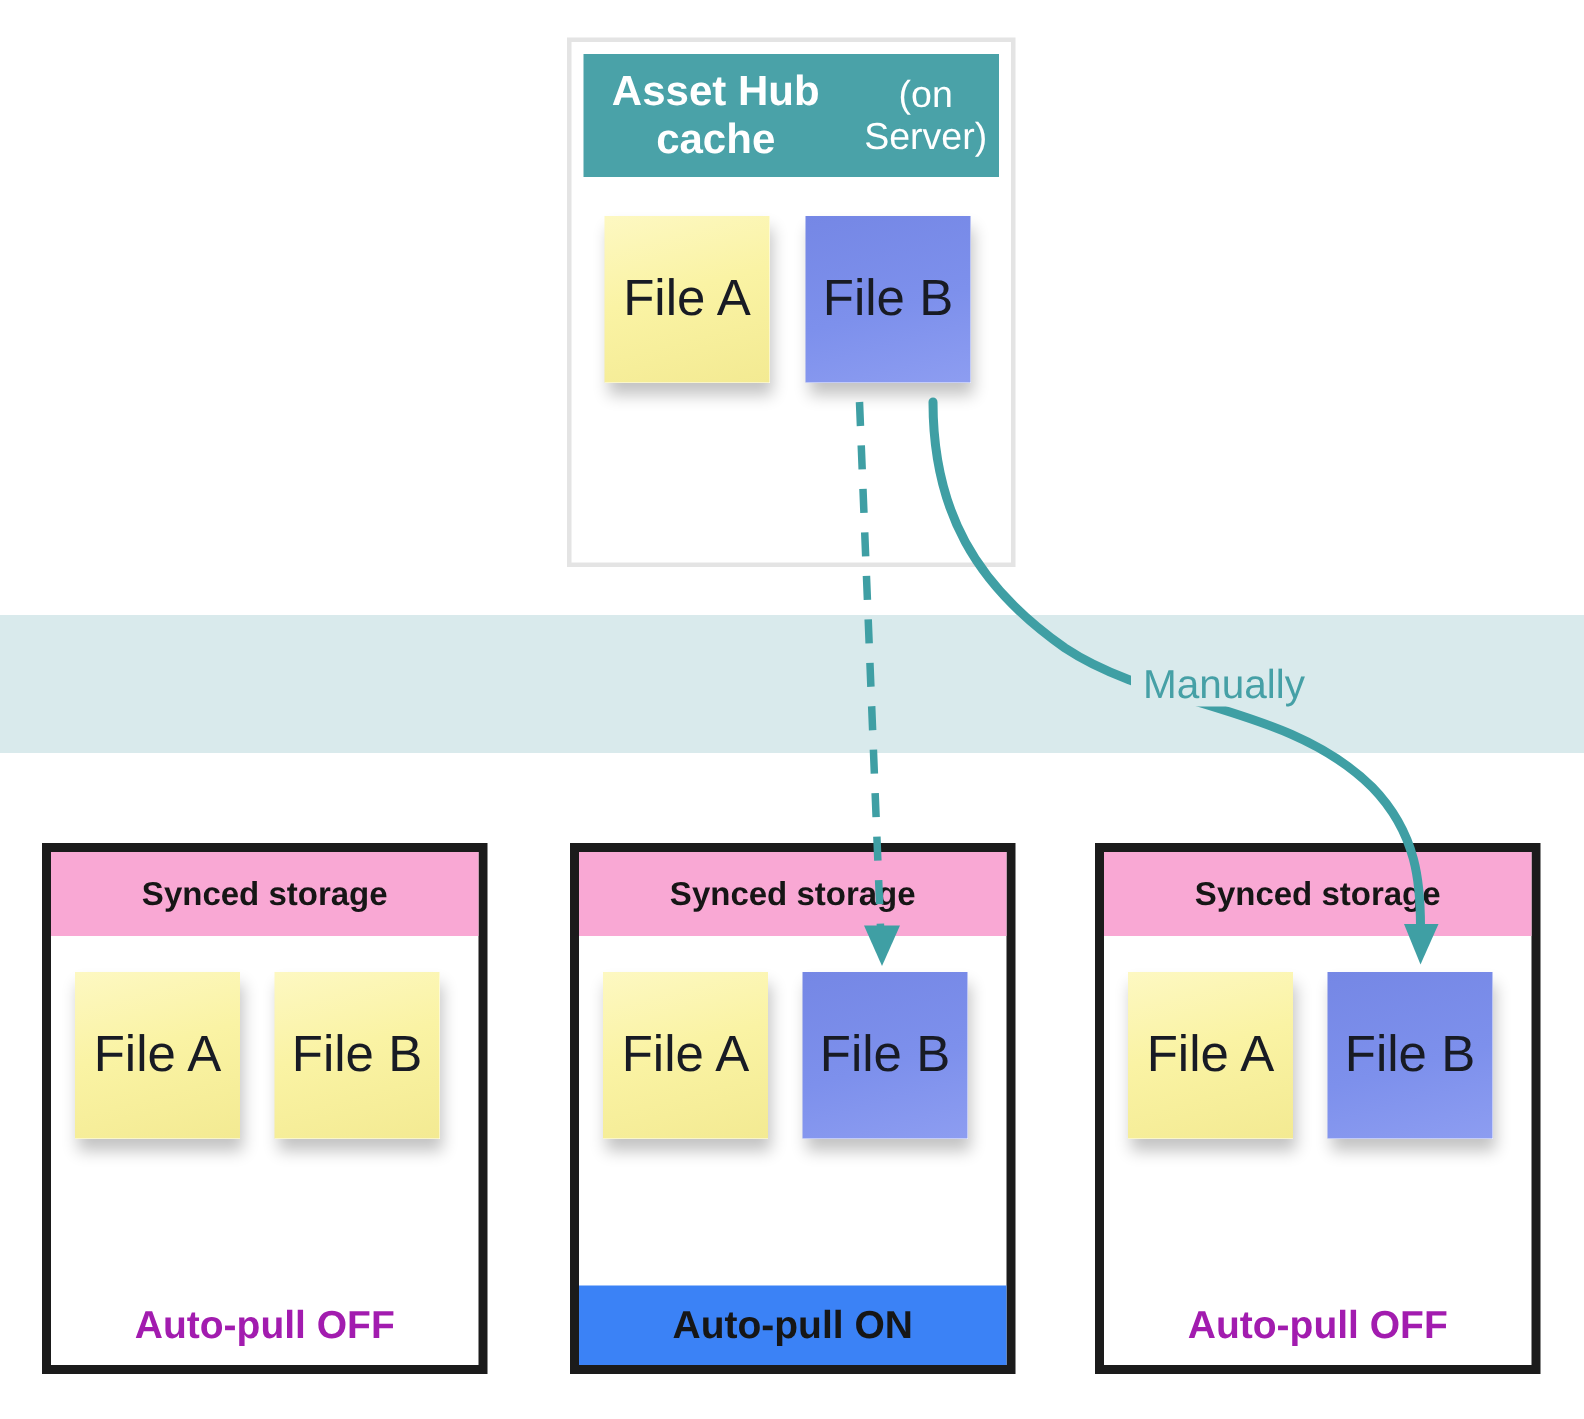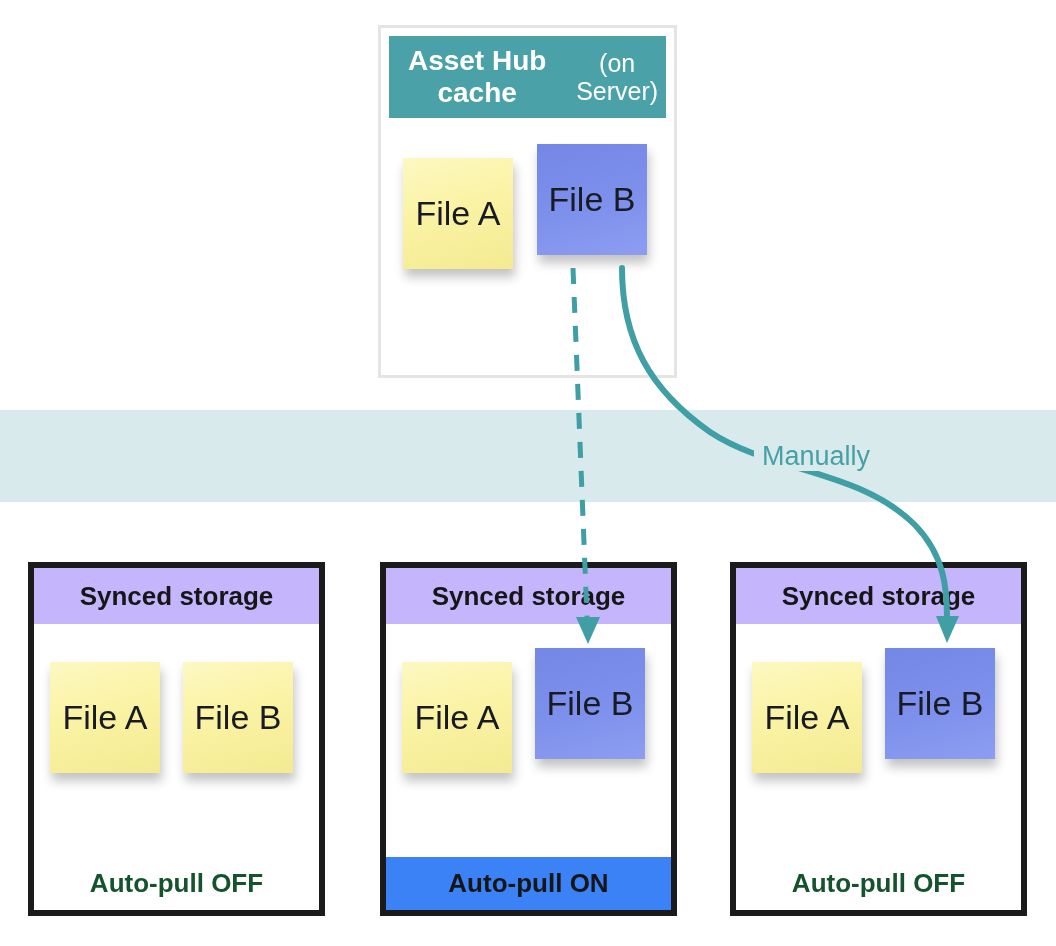--- a/index.html
+++ b/index.html
@@ -18,21 +18,21 @@
   }
   .cache-title { font-size: 28px; font-weight: 700; line-height: 32px; }
   .cache-sub { font-size: 25px; font-weight: 400; line-height: 28px; }
   .cache-notes { position: absolute; left: 22px; top: 116px; display: flex; gap: 24px; }
 
   
   .note {
     width: 110px; height: 111px; display: flex; align-items: center; justify-content: center;
     font-size: 34px; color: #181b24; box-shadow: 2px 8px 10px rgba(0,0,0,0.24);
   }
-  .note[data-color="yellow"] { background: linear-gradient(165deg, #fdf8c2 0%, #faf3a4 45%, #f3ea92 100%); margin-top: 14px; }
+  .note[data-color="yellow"] { background: linear-gradient(165deg, #fdf8c2 0%, #faf3a4 45%, #f3ea92 100%); }
   .note[data-color="blue"]   { background: linear-gradient(165deg, #7587e5 0%, #7d90ec 55%, #8d9df1 100%); }
 
   
   .band { position: absolute; left: 0; top: 410px; width: 1056px; height: 92px; background: #d9eaec; z-index: 0; }
   .band-label {
     position: absolute; top: 441px; z-index: 6; font-size: 27px; line-height: 30px;
     color: #46a0a6; background: #d9eaec; padding: 0 8px; white-space: nowrap;
   }
   .band-label.bold { font-weight: 700; left: 270px; }
   .band-label.auto { left: 488px; }
@@ -41,29 +41,29 @@
   
   .arrows { position: absolute; left: 0; top: 0; z-index: 5; pointer-events: none; }
 
   
   .storage {
     position: absolute; top: 562px; width: 285px; height: 342px;
     background: #ffffff; border: 6px solid #1b1b1b; z-index: 1;
   }
   .storage.s0 { left: 28px; } .storage.s1 { left: 380px; } .storage.s2 { left: 730px; }
   .storage-header {
-    position: absolute; left: 0; right: 0; top: 0; height: 56px; background: #c4b5fd;
+    position: absolute; left: 0; right: 0; top: 0; height: 56px; background: #f9a8d4;
     display: flex; align-items: center; justify-content: center;
-    font-size: 26px; font-weight: 700; color: #161616;
+    font-size: 22px; font-weight: 700; color: #161616;
   }
   .storage-notes { position: absolute; left: 16px; top: 80px; display: flex; gap: 23px; }
   .storage-footer {
     position: absolute; left: 0; right: 0; bottom: 0; height: 53px;
     display: flex; align-items: center; justify-content: center;
-    font-size: 26px; font-weight: 700; color: #14532d;
+    font-size: 26px; font-weight: 700; color: #a21caf;
   }
   .storage-footer[data-state="on"] { background: #3b82f6; color: #161616; }
 </style>
 </head>
 <body>
 
 <div class="canvas">
 
   <div class="band"></div>
 

